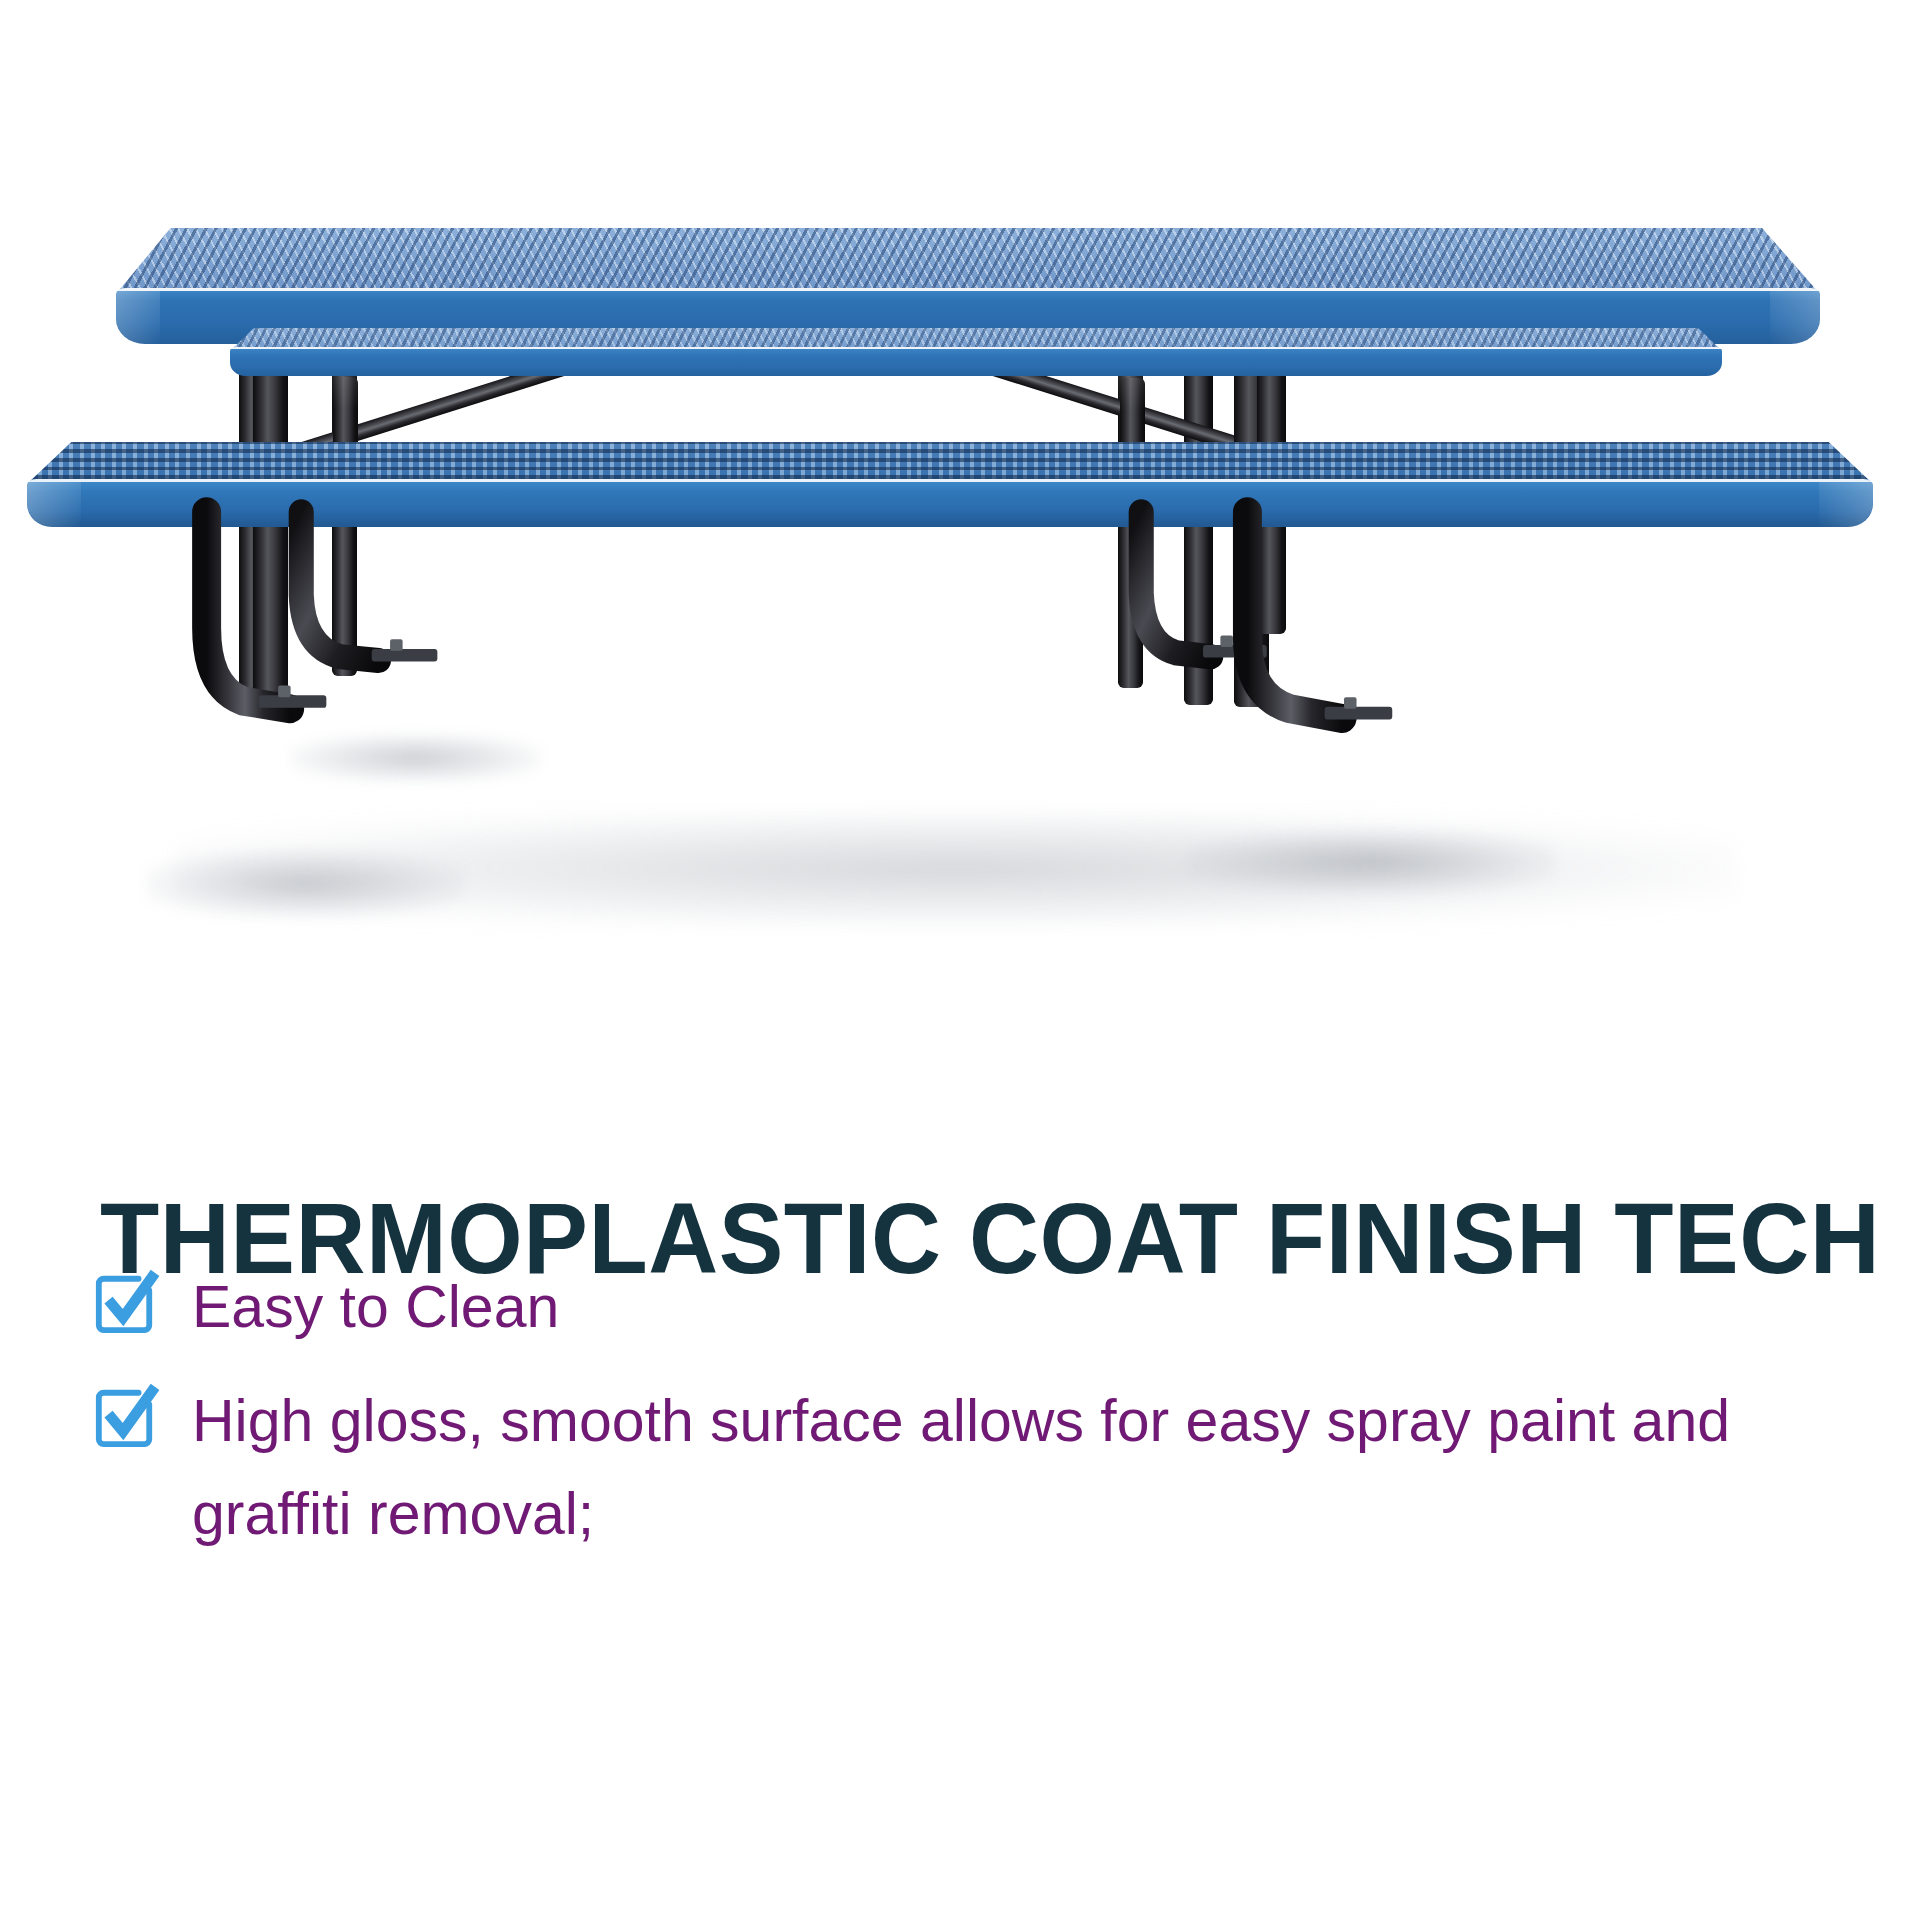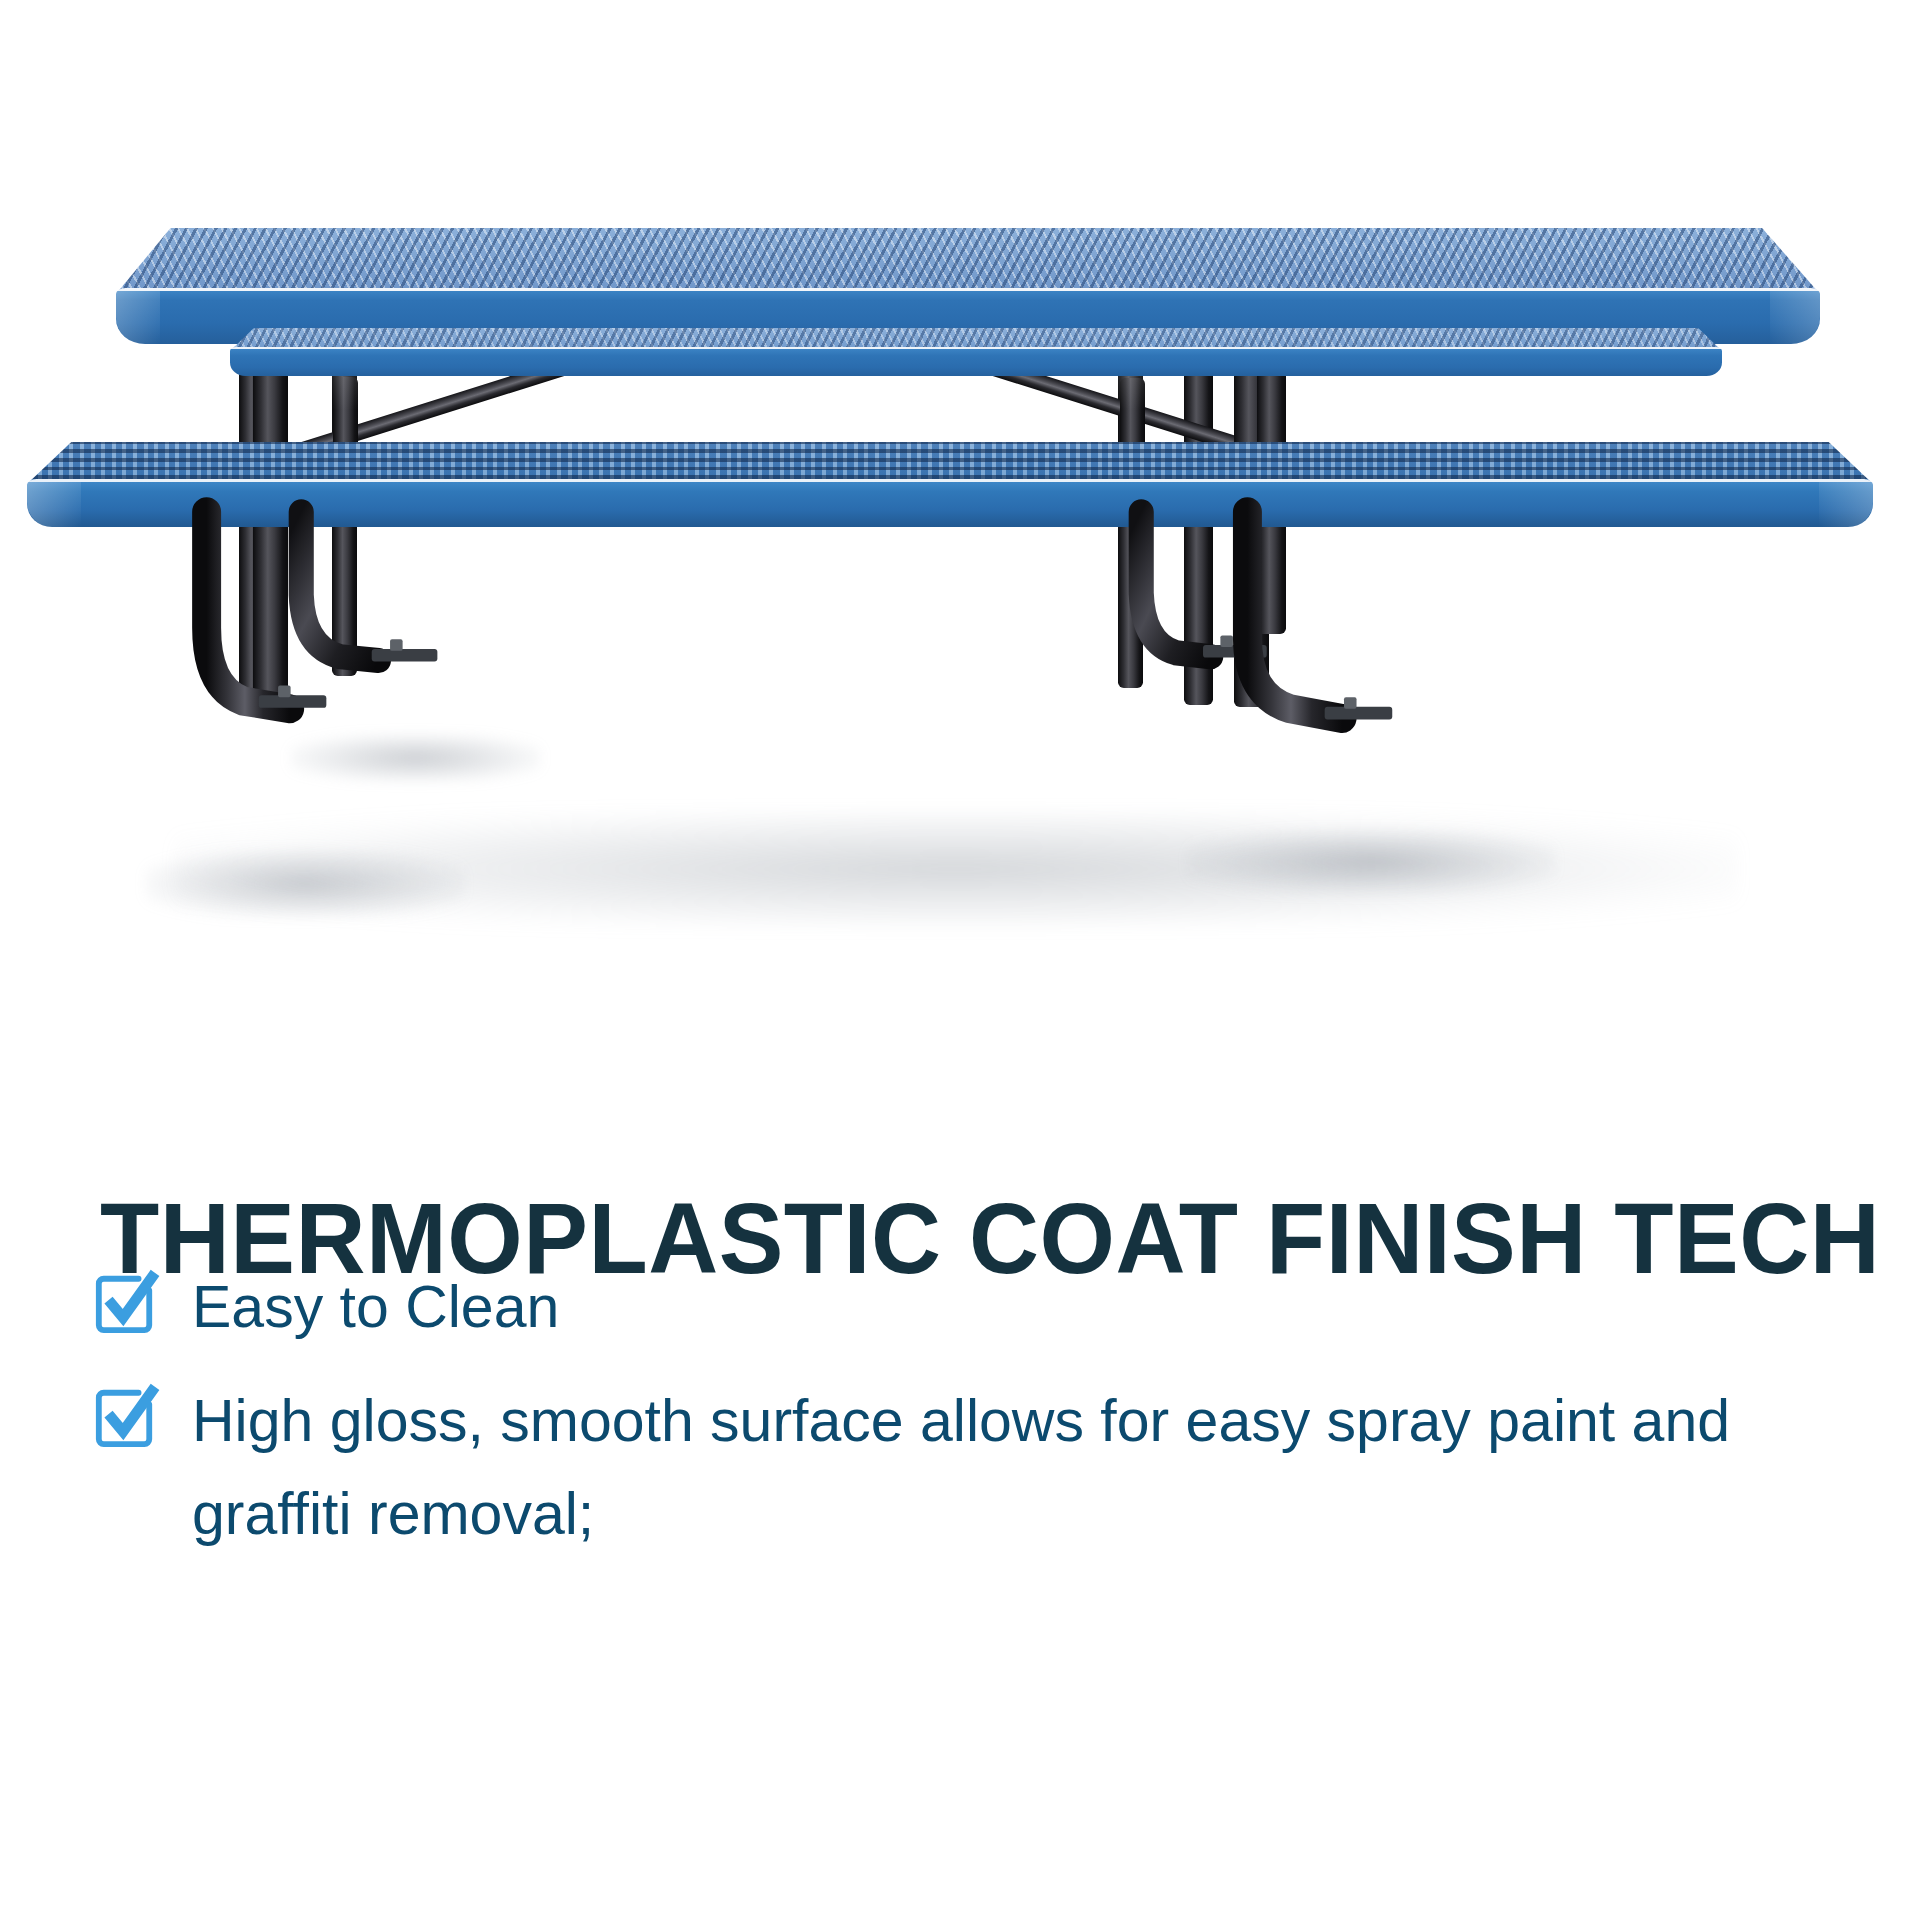--- a/index.html
+++ b/index.html
@@ -276,21 +276,21 @@
     flex: 0 0 auto;
     width: 64px;
     height: 64px;
     margin-top: 9.7px;
     margin-right: 35px;
     position: relative;
   }
   .check-box svg { display: block; width: 64px; height: 64px; overflow: visible; }
 
   .feature-text {
-    color: #0c4a6e;
+    color: #701a75;
     font-family: "Liberation Sans", sans-serif;
     font-weight: normal;
     font-size: 59px;
     line-height: 93px;
     max-width: 1632px;
   }
 </style>
 </head>
 <body>
 

